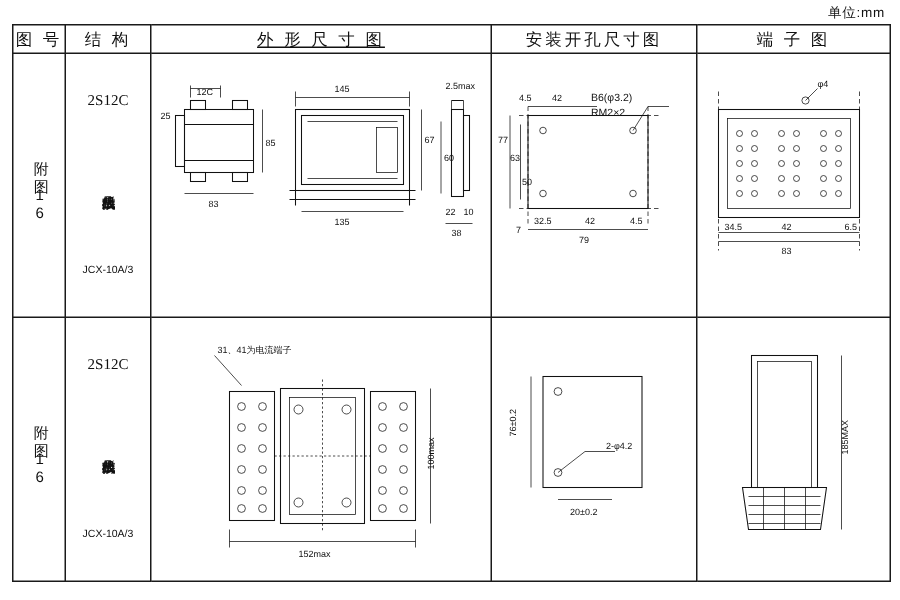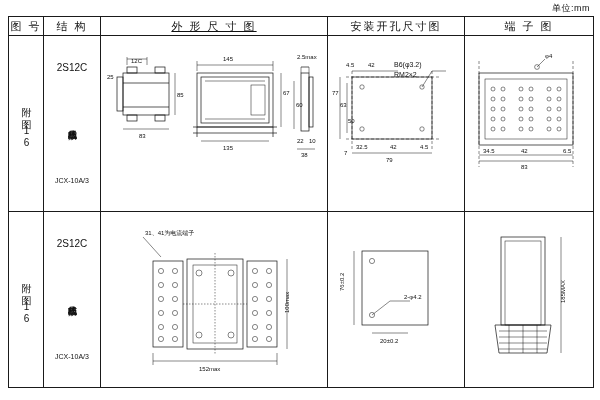--- a/index.html
+++ b/index.html
@@ -9,21 +9,21 @@
   table.main{position:absolute;left:8px;top:16px;border-collapse:collapse;width:584px;height:372px;table-layout:fixed;}
   table.main td,table.main th{border:1px solid #1a1a1a;padding:0;text-align:center;vertical-align:middle;font-weight:normal;}
   thead td{height:18px;font-size:11px;letter-spacing:2px;}
   .c-no{width:34px;}
   .c-struct{width:56px;}
   .c-outline{width:226px;text-decoration:underline;}
   .c-mount{width:136px;font-family:Liberation Mono, monospace;}
   .c-term{width:128px;}
   .vtext{font-size:10px;line-height:12px;letter-spacing:1px;}
   .struct-inner{font-size:9px;line-height:11px;padding:2px 0;}
-  .struct-top{font-size:10px;margin-bottom:2px;}
+  .struct-top{font-size:10px;margin-bottom:2px;font-family:Liberation Serif, serif;}
   .struct-code{font-size:7px;margin-top:4px;}
   svg{display:block;}
   .lbl{font-size:6px;fill:#111;font-family:"Liberation Sans",sans-serif;}
   .lbl7{font-size:7px;fill:#111;font-family:"Liberation Sans",sans-serif;}
   .ln{stroke:#111;stroke-width:.7;fill:none;}
   .lnthin{stroke:#111;stroke-width:.5;fill:none;}
   .dash{stroke:#111;stroke-width:.5;fill:none;stroke-dasharray:3 2;}
   .dash2{stroke:#111;stroke-width:.5;fill:none;stroke-dasharray:1.5 1.5;}
 </style>
 </head>

